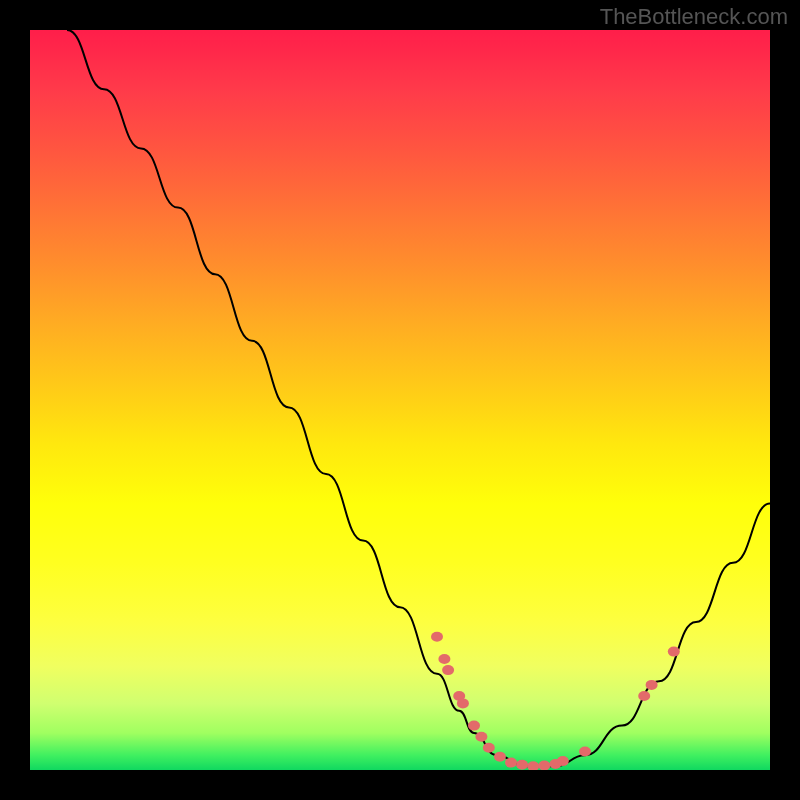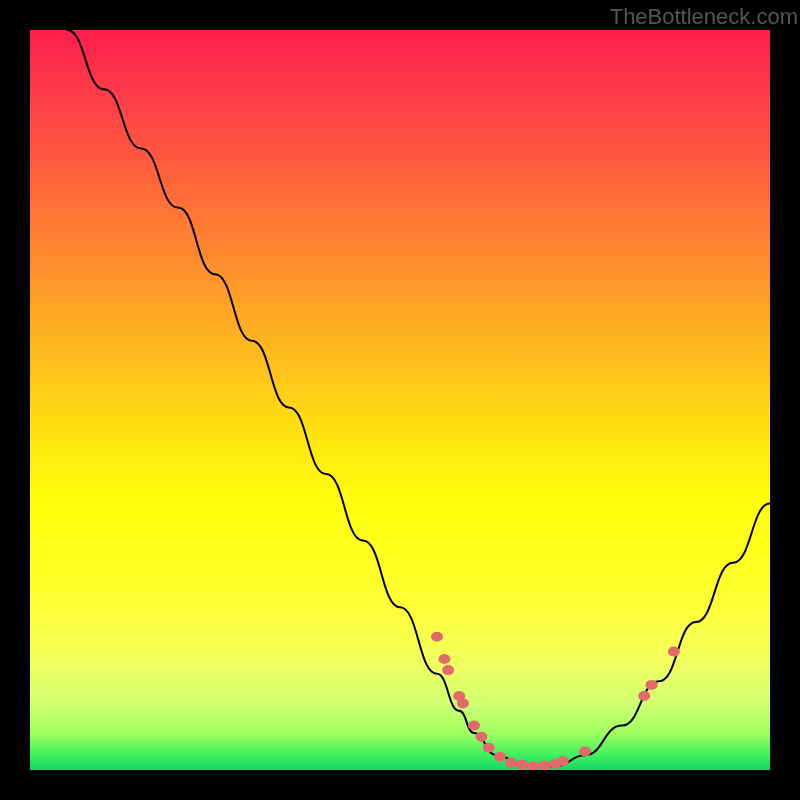--- a/index.html
+++ b/index.html
@@ -11,21 +11,21 @@
       width: 800px;
       height: 800px;
       background: #000;
       font-family: Arial, sans-serif;
       position: relative;
       overflow: hidden;
     }
     .watermark {
       position: absolute;
       top: 4px;
-      right: 2px;
+      right: 12px;
       color: #555;
       font-size: 22px;
       font-weight: normal;
       z-index: 10;
     }
     .chart-container {
       position: absolute;
       top: 30px;
       left: 30px;
       width: 740px;

